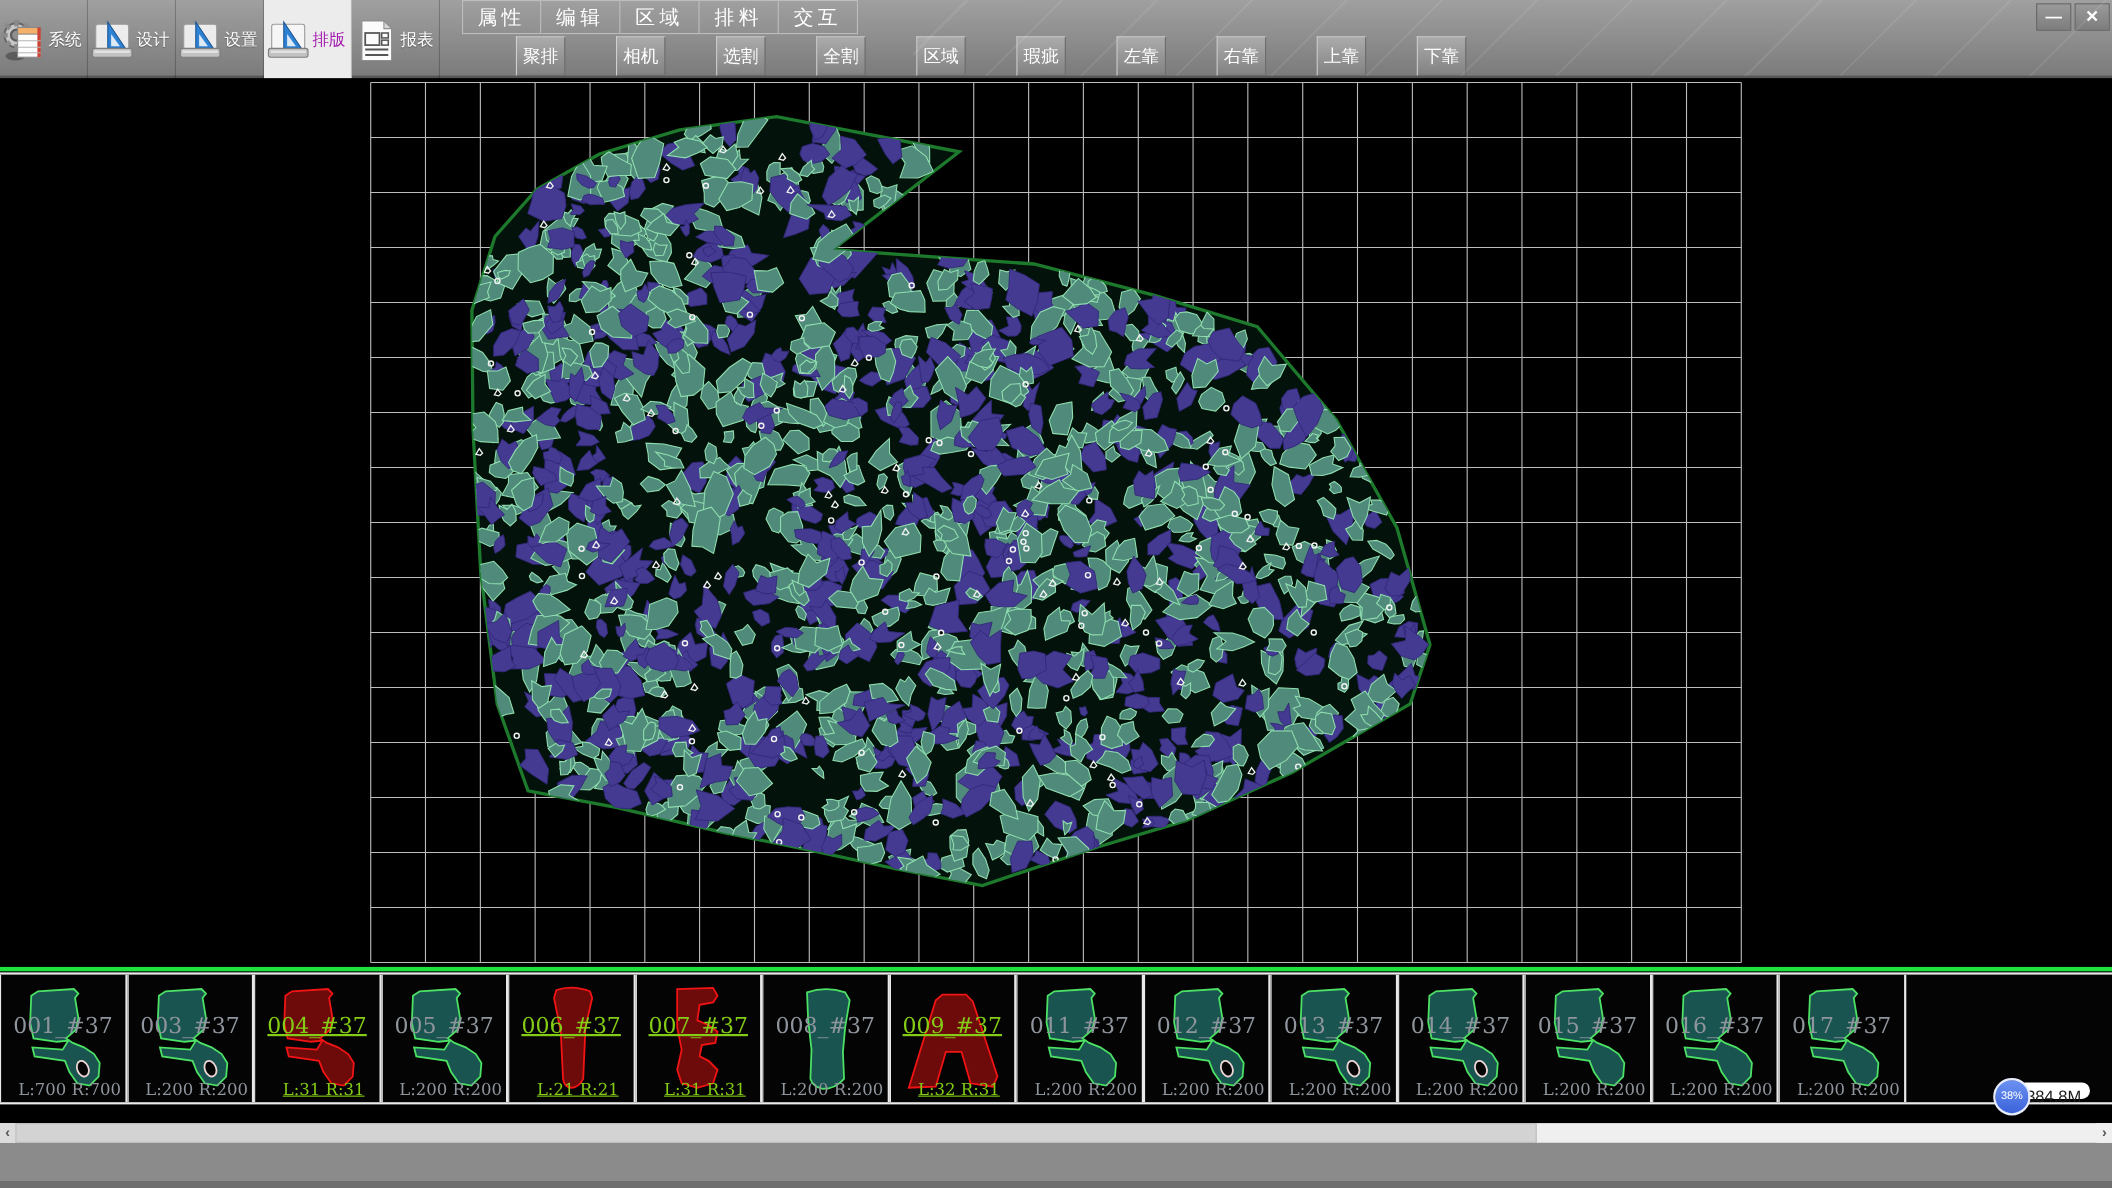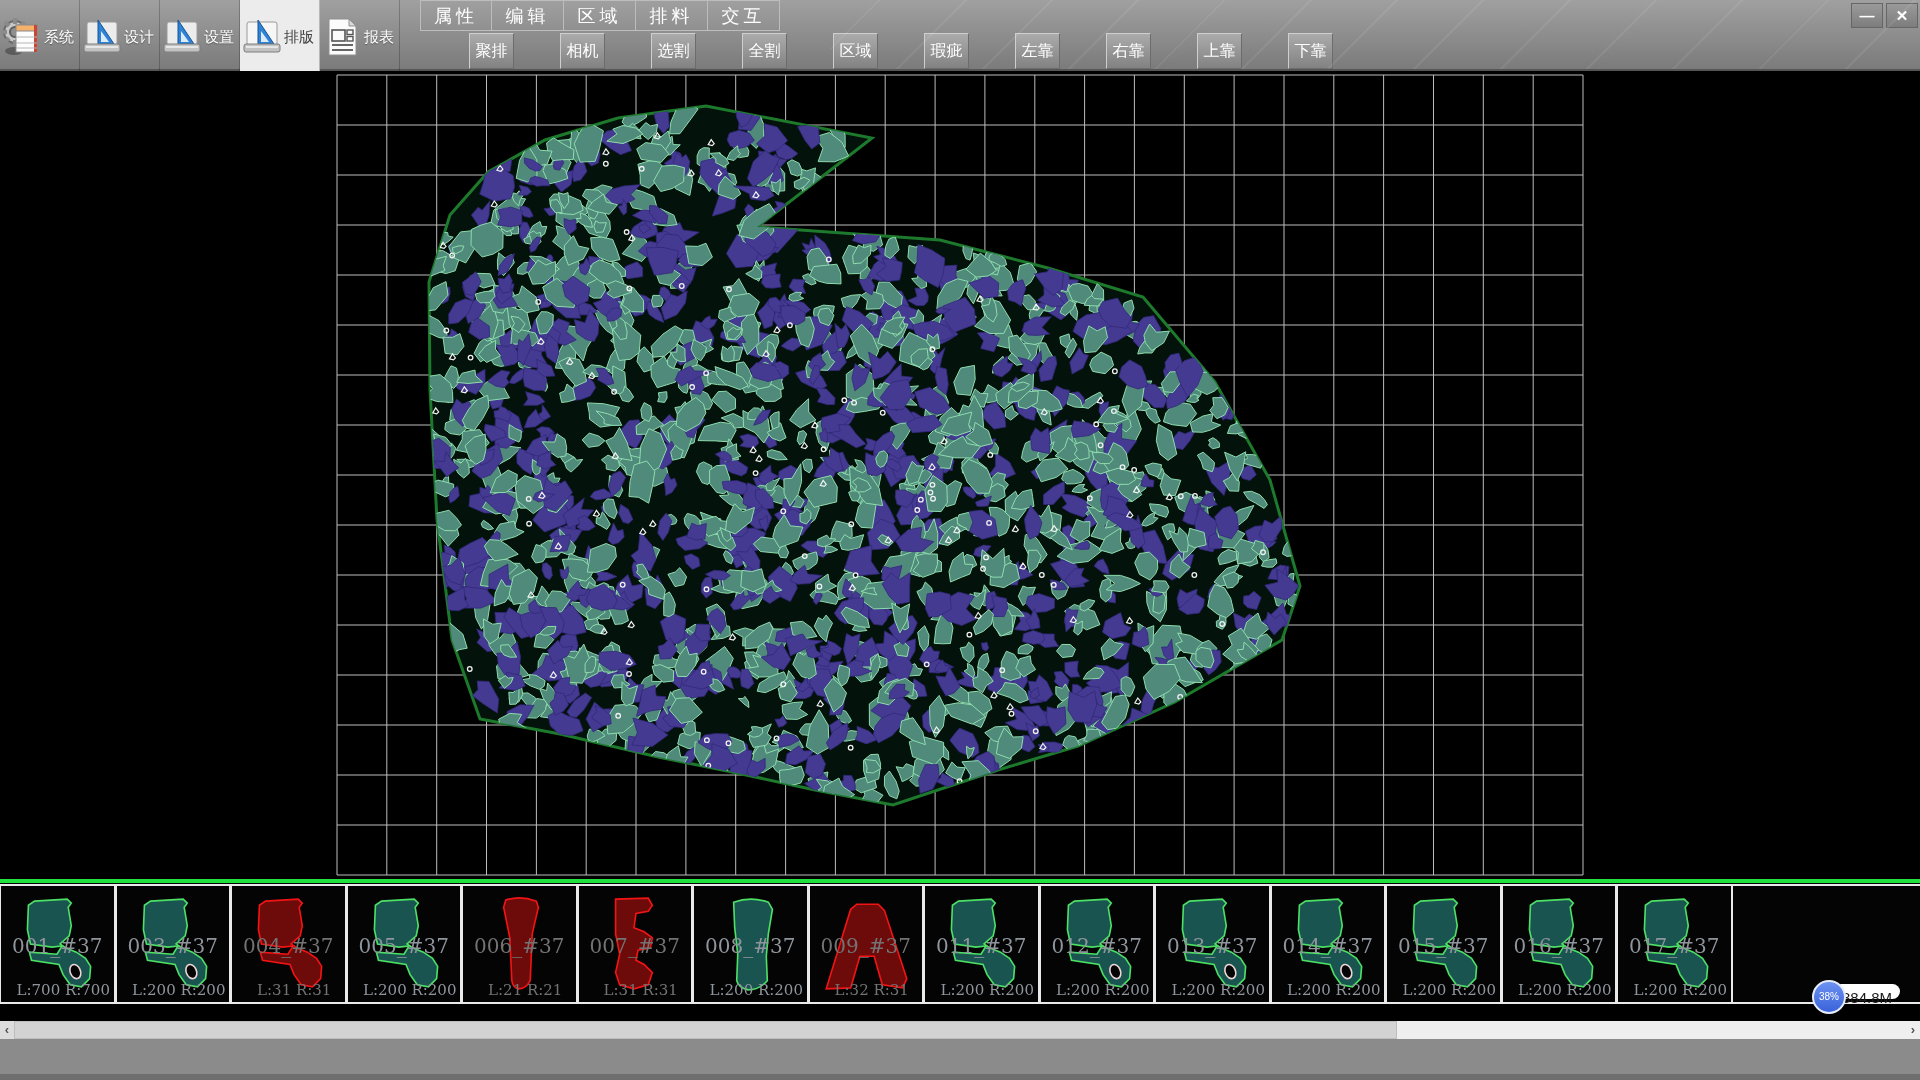--- a/index.html
+++ b/index.html
@@ -13,21 +13,21 @@
              pointer-events:none;
              background:repeating-linear-gradient(135deg, transparent 0 34px,
                         rgba(255,255,255,0.07) 34px 36px, transparent 36px 61px); }
   .appcell { position:absolute; top:0; width:80px; height:71px; display:flex;
              align-items:center; justify-content:flex-start;
              border-right:1px solid rgba(0,0,0,.22); cursor:pointer; }
   .appcell .ico { width:44px; height:44px; margin-top:2px; }
   .appcell .lbl { font-size:15px; color:#fff; line-height:18px; margin-top:3px;
                   text-shadow:0 1px 1px rgba(0,0,0,.35); }
   .appcell.active { background:#ececec; }
-  .appcell.active .lbl { color:#404040; text-shadow:none; }
+  .appcell.active .lbl { color:#a21caf; text-shadow:none; }
 
   .tabrow { position:absolute; left:420px; top:0; height:31px; display:flex; }
   .tab { width:72px; height:31px; border:1px solid #bdbdbd; border-left-width:0;
          display:flex; align-items:center; justify-content:center;
          color:#fff; font-size:18px; letter-spacing:4px; cursor:pointer; }
   .tab:first-child { border-left-width:1px; }
 
   .actrow { position:absolute; left:425px; top:33px; height:36px; display:flex; gap:2px; }
   .act { width:45px; height:36px; background:linear-gradient(#ababab,#828282);
          border:1px solid; border-color:#cfcfcf #6c6c6c #6c6c6c #cfcfcf;
@@ -45,25 +45,25 @@
 
   
   .strip-line { position:absolute; left:0; top:879px; width:1920px; height:4px;
                 background:#1fe23e; z-index:10; }
   .strip { position:absolute; left:0; top:884px; width:1920px; height:120px; z-index:10;
            background:#040404; border-top:2px solid #eaeaea; border-bottom:2px solid #eaeaea;
            display:flex; overflow:hidden; }
   .cell { position:relative; flex:0 0 115.5px; border-right:2px solid #eaeaea;
           border-left:1px solid #eaeaea; cursor:pointer; }
   .cell svg { position:absolute; left:6px; top:2px; }
-  .cell .title { position:absolute; left:0; right:0; top:48px; text-align:center;
+  .cell .title { position:absolute; left:0; right:0; top:34px; text-align:center;
                  font-family:"DejaVu Serif", serif; font-size:20px; letter-spacing:0; z-index:2; }
   .cell .lr { position:absolute; left:0; right:0; bottom:3px; text-align:center;
               font-family:"DejaVu Serif", serif; font-size:15px; z-index:2;padding-left:12px; }
-  .c-gray { color:#8f959d; } .c-green { color:#737373; }
+  .c-gray { color:#8f959d; } .c-green { color:#84cc16;text-decoration:underline; }
 
   
   .badge { position:absolute; z-index:40; }
   .badge .pill { position:absolute; left:22px; top:4px; width:66px; height:15px;
                  background:#fff; border-radius:14px; box-shadow:0 1px 3px rgba(0,0,0,.4);
                  color:#1b1b1b; font-size:15px; text-align:center; line-height:27px; }
   .badge .circ { position:absolute; left:0; top:0; width:34px; height:34px; border-radius:50%;
                  background:linear-gradient(#6c92f2,#3b62d9); border:2px solid #e7ecfb;
                  color:#fff; font-size:10px; text-align:center; line-height:30px; }
 

